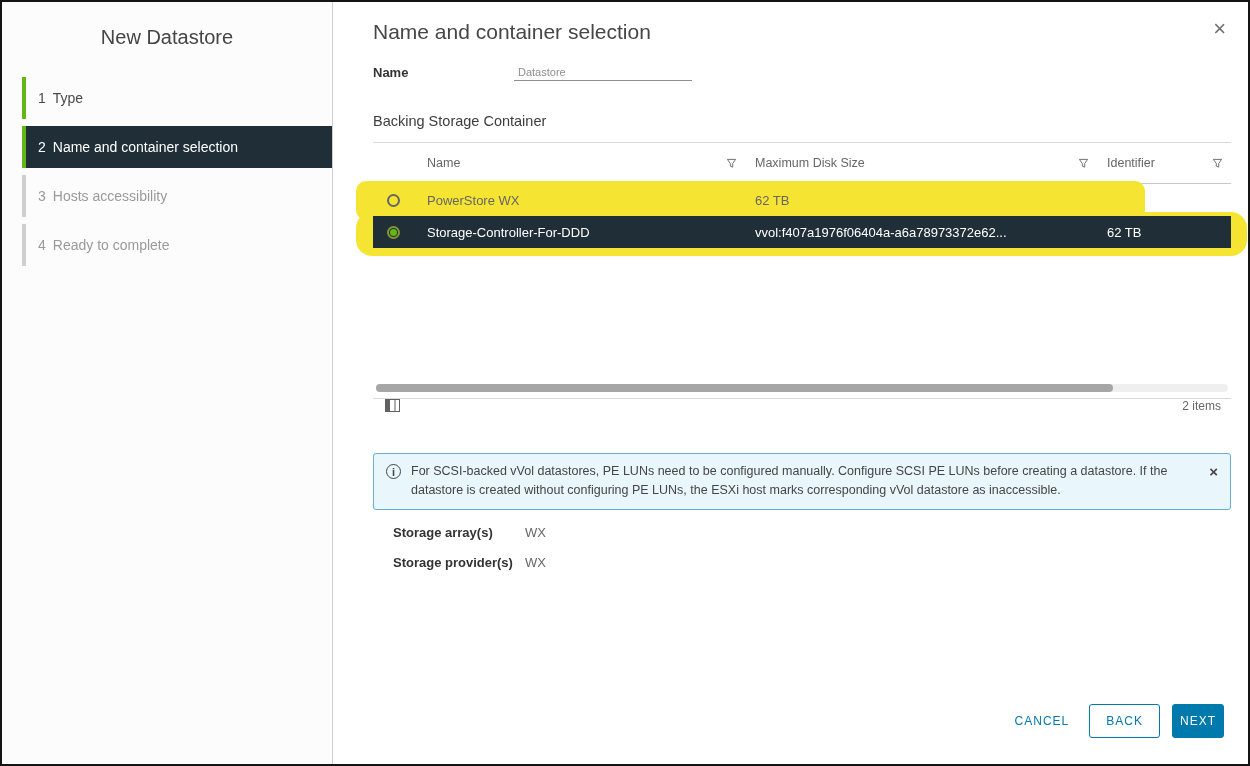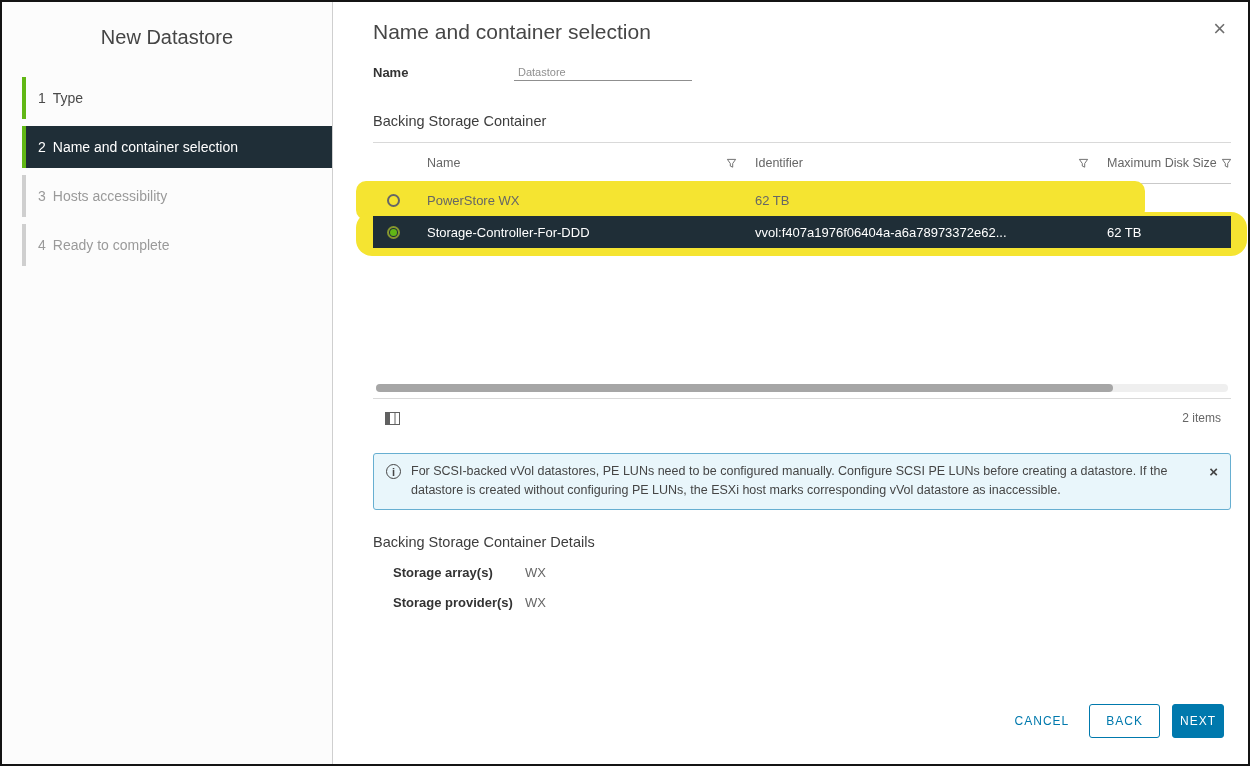--- a/index.html
+++ b/index.html
@@ -45,21 +45,21 @@
   .hl2{left:-17px;top:28px;width:891px;height:44px;border-radius:16px;}
   .g-row{position:relative;z-index:1;display:grid;grid-template-columns:44px 328px 352px 134px;height:32px;align-items:center;color:#666;font-size:13px;cursor:pointer;}
   .g-row .cell{padding-left:10px;white-space:nowrap;overflow:hidden;}
   .g-row.selected{background:var(--dark);color:#fff;}
   .radio{width:13px;height:13px;border:2px solid #666;border-radius:50%;margin-left:14px;display:flex;align-items:center;justify-content:center;background:transparent;cursor:pointer;}
   .selected .radio{border-color:#86972f;background:var(--dark);}
   .radio .dot{display:none;width:7px;height:7px;border-radius:50%;background:var(--green);}
   .selected .radio .dot{display:block;}
   .hscroll{position:absolute;left:3px;right:3px;bottom:6px;height:8px;border-radius:4px;background:#efefef;z-index:2;}
   .hthumb{width:86.5%;height:8px;border-radius:4px;background:#a6a6a6;cursor:pointer;}
-  .g-footer{display:flex;align-items:center;justify-content:space-between;border-top:1px solid #d9d9d9;height:39px;padding:0 10px 0 12px;color:#666;font-size:12px;}
+  .g-footer{display:flex;align-items:flex-start;justify-content:space-between;border-top:1px solid #d9d9d9;height:39px;padding:0 10px 0 12px;color:#666;font-size:12px;}
 
   
   .banner{margin-top:16px;display:flex;gap:10px;align-items:flex-start;background:var(--banner_bg);border:1px solid var(--banner_border);border-radius:3px;padding:8px 12px;width:858px;}
   .banner p{margin:0;font-size:12.5px;line-height:1.55;color:#454545;flex:1;}
   .i-icon{flex:none;width:15px;height:15px;border-radius:50%;border:1.5px solid #454545;color:#454545;font-size:11px;font-weight:600;display:flex;align-items:center;justify-content:center;margin-top:2px;}
   .banner-close{flex:none;font-size:15px;font-weight:600;color:#454545;margin-top:1px;cursor:pointer;}
 
   
   .details-title{margin:24px 0 0;font-size:14.5px;font-weight:400;color:#3d3d3d;}
   .detail-row{display:flex;margin-top:15px;padding-left:20px;font-size:13px;}
@@ -116,27 +116,27 @@
       <div class="grid">
         <div class="g-header">
           <div class="g-hcell"></div>
           <div class="g-hcell">
             <span>Name</span>
             <svg class="funnel" width="11" height="11" viewBox="0 0 12 12">
                 <path d="M1.5 1.5h9L7.3 6v4L4.7 8.8V6Z" fill="none" stroke="currentColor" stroke-width="1"></path>
               </svg>
           </div>
           <div class="g-hcell">
-            <span>Identifier</span>
+            <span>Maximum Disk Size</span>
             <svg class="funnel" width="11" height="11" viewBox="0 0 12 12">
                 <path d="M1.5 1.5h9L7.3 6v4L4.7 8.8V6Z" fill="none" stroke="currentColor" stroke-width="1"></path>
               </svg>
           </div>
           <div class="g-hcell">
-            <span>Maximum Disk Size</span>
+            <span>Identifier</span>
             <svg class="funnel" width="11" height="11" viewBox="0 0 12 12">
                 <path d="M1.5 1.5h9L7.3 6v4L4.7 8.8V6Z" fill="none" stroke="currentColor" stroke-width="1"></path>
               </svg>
           </div>
         </div>
 
         <div class="g-body">
           <div class="hl hl1"></div>
           <div class="hl hl2"></div>
 
@@ -169,21 +169,20 @@
           <span>2 items</span>
         </div>
       </div>
 
       <div class="banner">
         <span class="i-icon">i</span>
         <p>For SCSI-backed vVol datastores, PE LUNs need to be configured manually. Configure SCSI PE LUNs before creating a datastore. If the datastore is created without configuring PE LUNs, the ESXi host marks corresponding vVol datastore as inaccessible.</p>
         <span class="banner-close">×</span>
       </div>
 
-      <h3 class="details-title">Backing Storage Container Details</h3>
       <div class="detail-row">
         <span class="dl">Storage array(s)</span>
         <span class="dv">WX</span>
       </div>
       <div class="detail-row">
         <span class="dl">Storage provider(s)</span>
         <span class="dv">WX</span>
       </div>
     </div>
 

